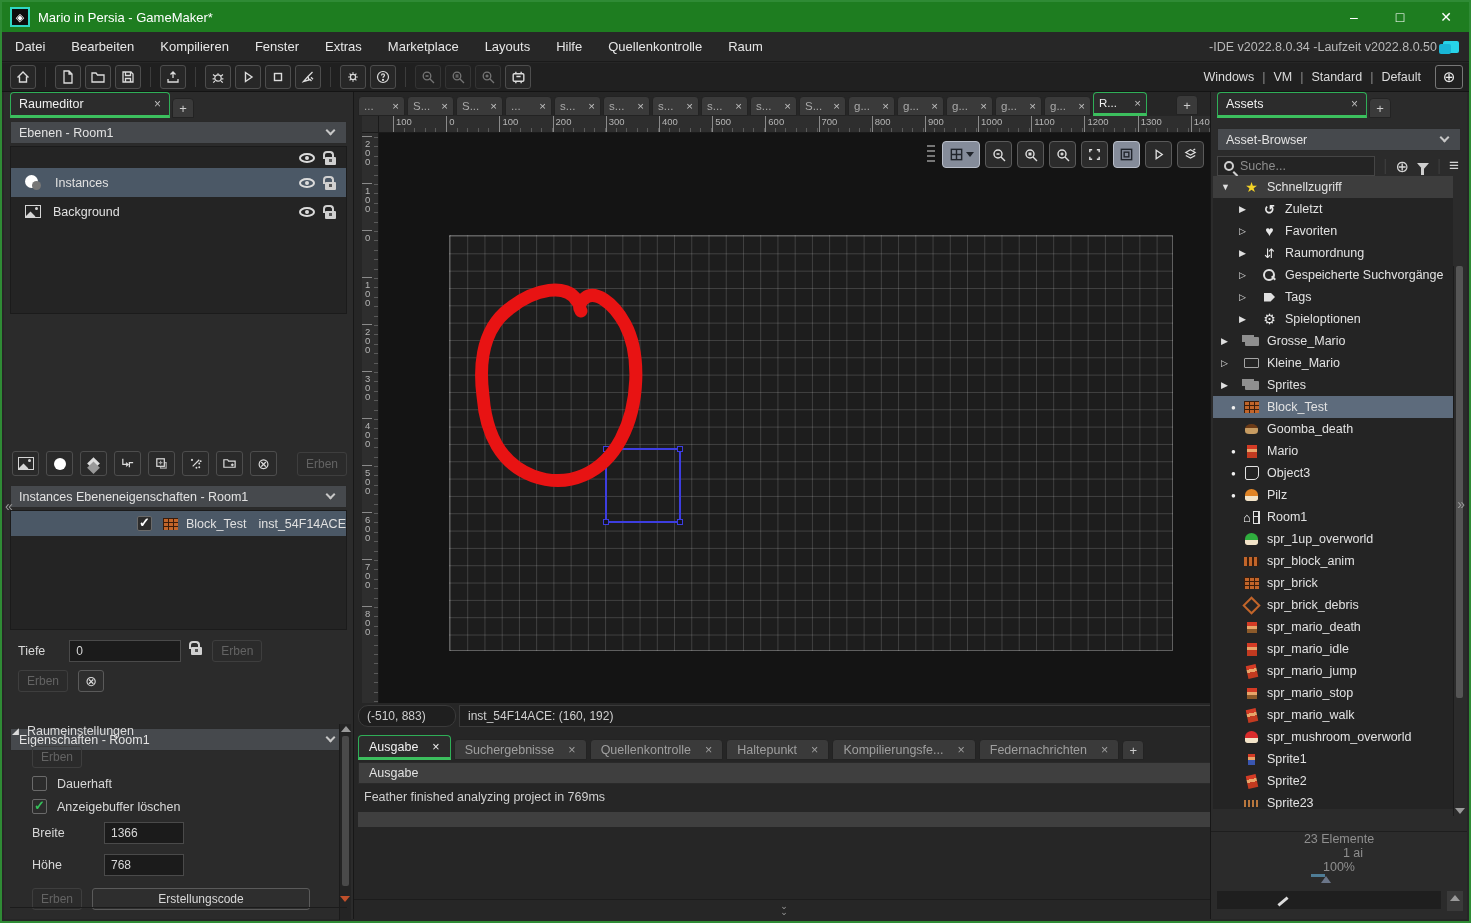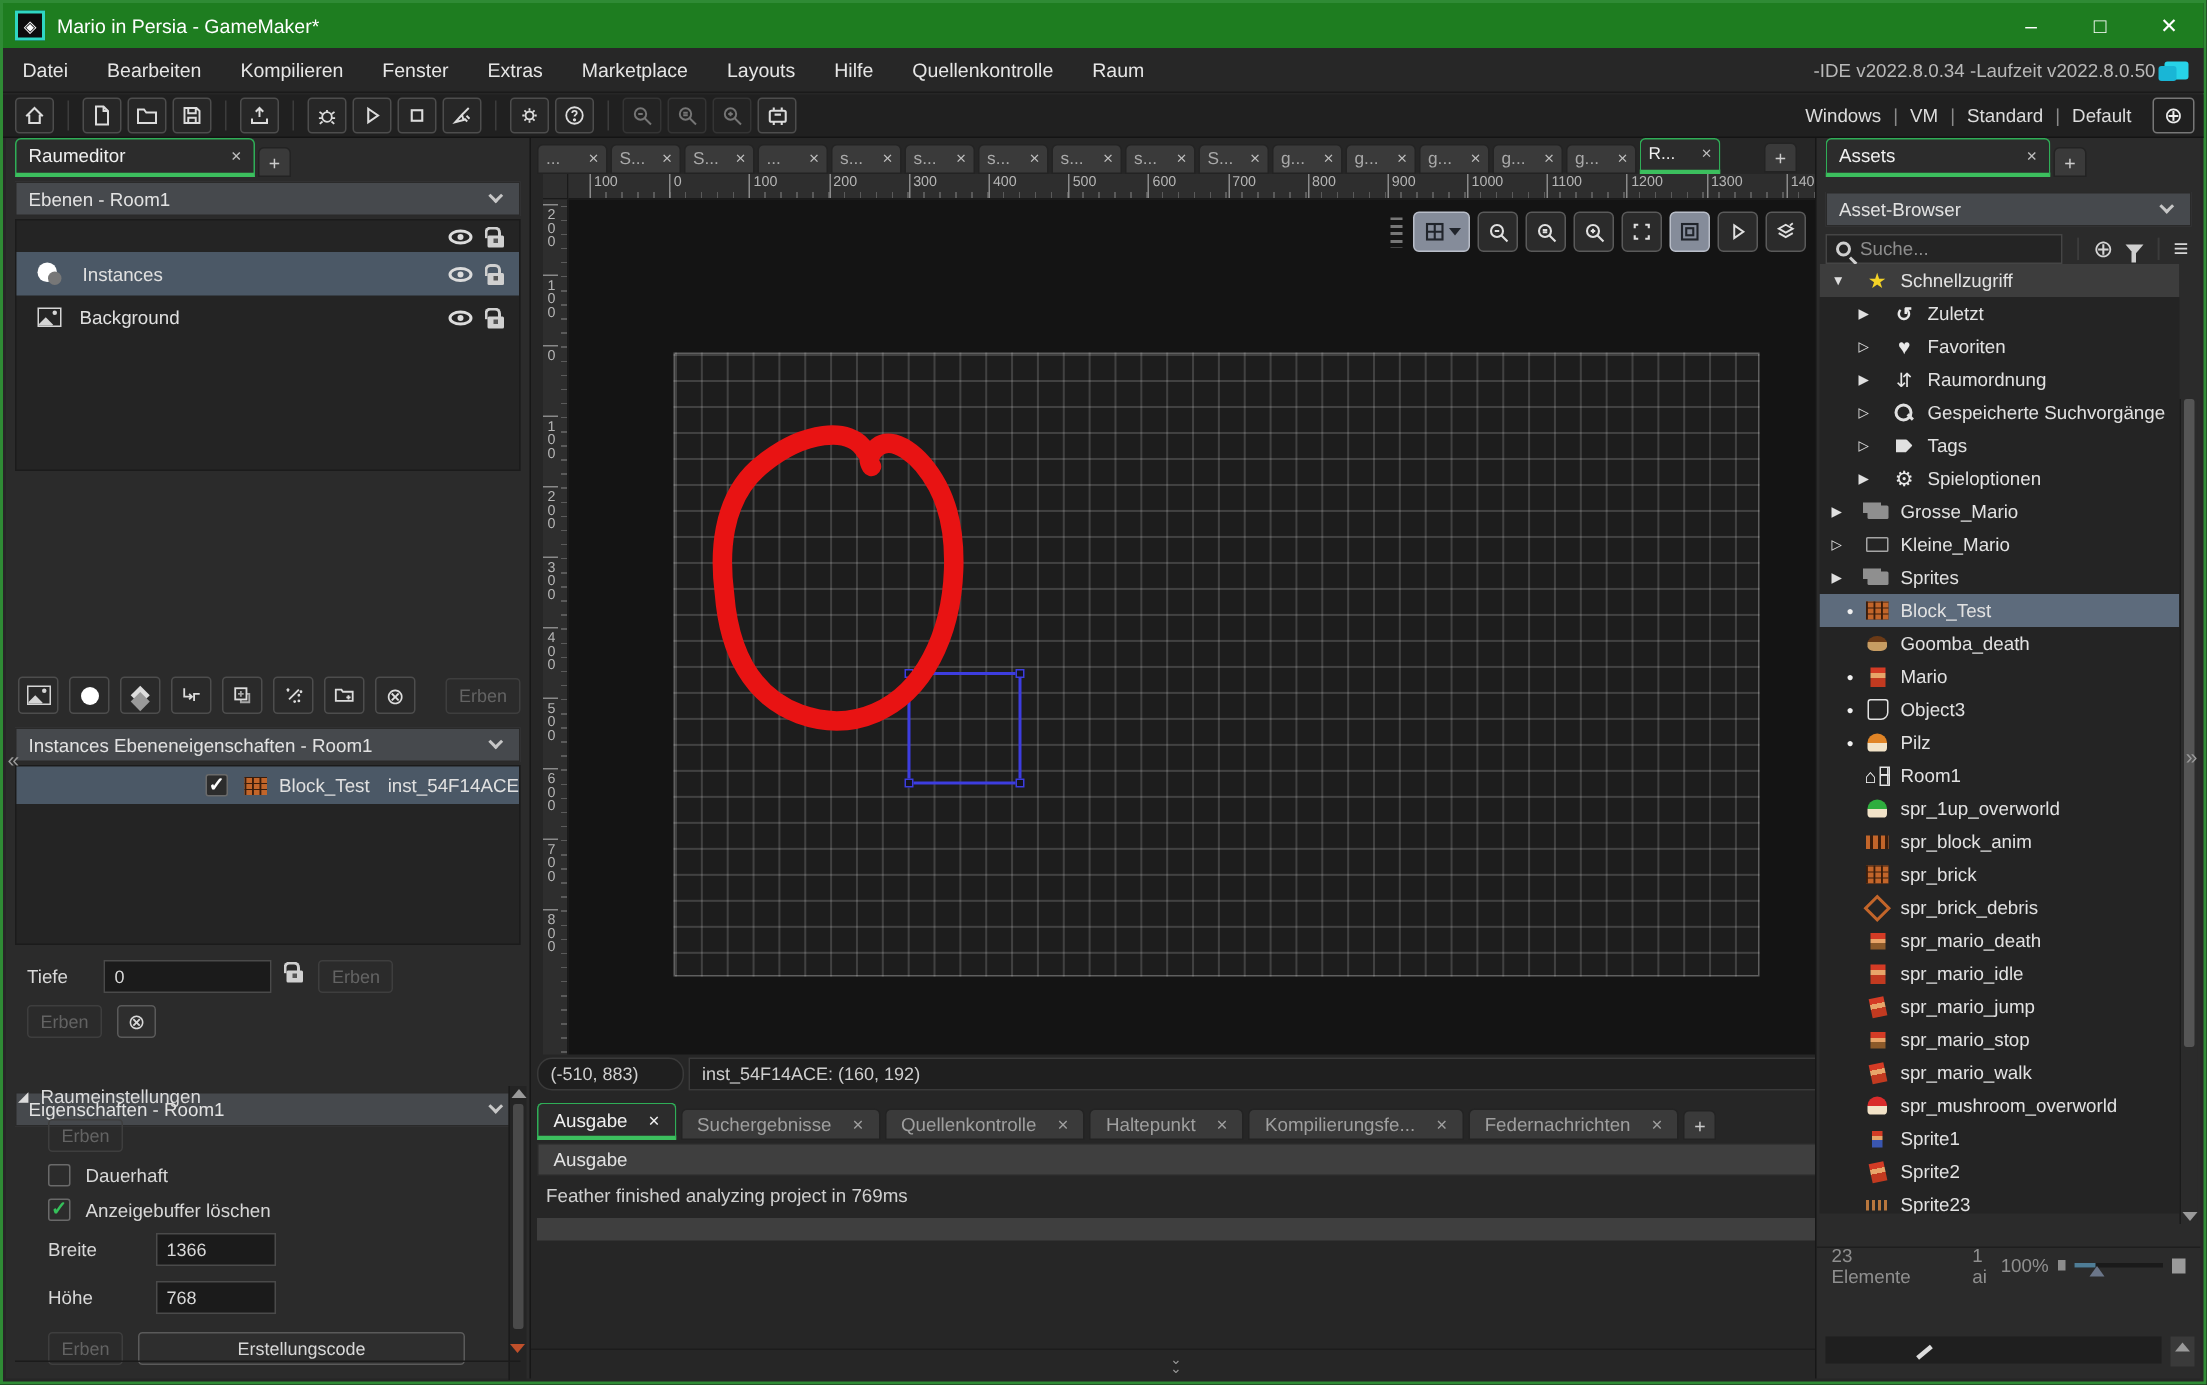--- a/index.html
+++ b/index.html
@@ -150,21 +150,21 @@
   .search-box { flex:1; background:#242424; border:1px solid #454545; height:20px; display:flex; align-items:center; gap:6px; padding:0 6px; color:#8d8d8d; font-size:12.5px; }
   .funnel { width:0; height:0; border-left:6px solid transparent; border-right:6px solid transparent; border-top:7px solid #cfcfcf; position:relative; }
   .funnel::after { content:""; position:absolute; left:-1.5px; top:-2px; width:3px; height:7px; background:#cfcfcf; }
   .tree { position:absolute; left:2px; right:14px; top:84px; bottom:110px; background:#242424; overflow:hidden; }
   .trow { height:22px; display:flex; align-items:center; color:#e2e2e2; font-size:12.5px; padding-left:8px; }
   .trow .arr { width:14px; color:#e0e0e0; font-size:9px; flex:0 0 14px; }
   .trow .dot { width:12px; font-size:8px; color:#f0f0f0; flex:0 0 12px; margin-left:-4px; }
   .trow.qhead { background:#3d3d3d; }
   .trow.ind1 { padding-left:26px; }
   .trow.sel { background:#5d6b7c; }
-  .afoot { position:absolute; left:0; right:0; bottom:64px; height:24px; display:flex; align-items:center; color:#8f8f8f; font-size:12.5px; padding:0 10px; border-top:1px solid #1e1e1e; }
+  .afoot { position:absolute; left:0; right:0; bottom:64px; height:24px; display:flex; align-items:center; color:#8f8f8f; font-size:12.5px; padding:0 10px; border-top:1px solid #1e1e1e;flex-direction:column; }
   .slider { width:62px; height:3px; background:#1a1a1a; margin-left:6px; position:relative; }
   .slider::before { content:""; position:absolute; left:0; top:0; width:14px; height:3px; background:#4f7d96; }
   .slider .thumb { position:absolute; left:10px; top:2px; width:0; height:0; border-left:5px solid transparent; border-right:5px solid transparent; border-bottom:7px solid #6b7689; }
   .lw-bar { position:absolute; left:6px; right:6px; bottom:32px; }
   .lw-partial { position:absolute; left:6px; right:26px; bottom:10px; height:18px; background:#1f1f1f; color:#cfcfcf; overflow:hidden; }
   .lw-partial::after { content:""; position:absolute; left:60px; top:9px; width:12px; height:3px; background:#ddd; transform:rotate(-40deg); }
   .scrollup-btn { position:absolute; right:4px; bottom:8px; width:16px; height:20px; background:#3a3a3a; display:flex; align-items:flex-start; justify-content:center; padding-top:4px; }
 
   .collapse-l { position:absolute; left:3px; top:496px; color:#9a9a9a; font-size:14px; }
   .collapse-r { position:absolute; right:4px; top:494px; color:#9a9a9a; font-size:14px; }

